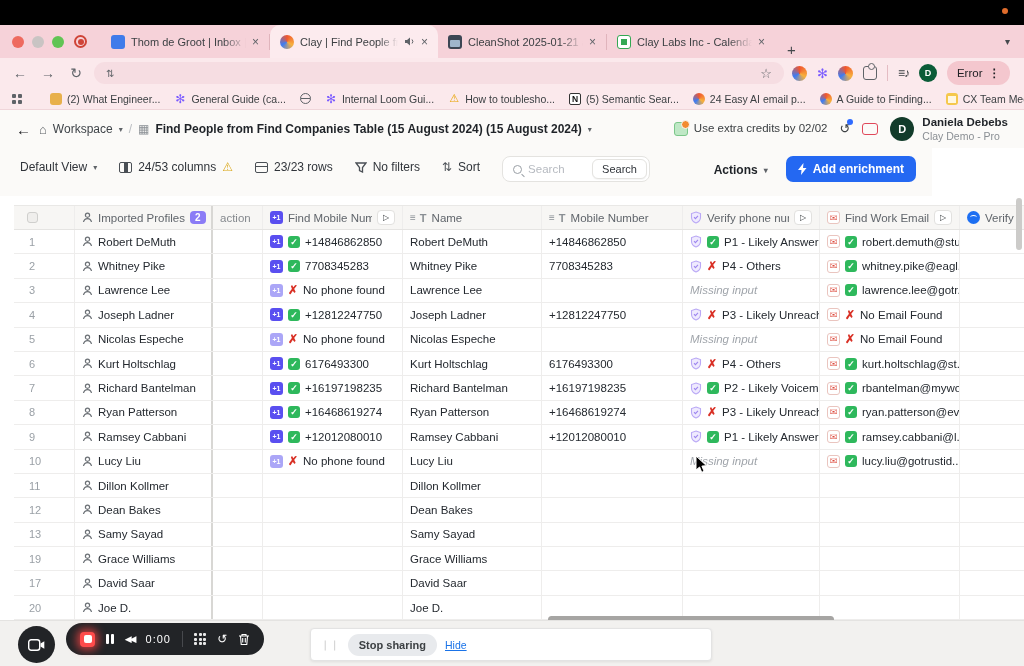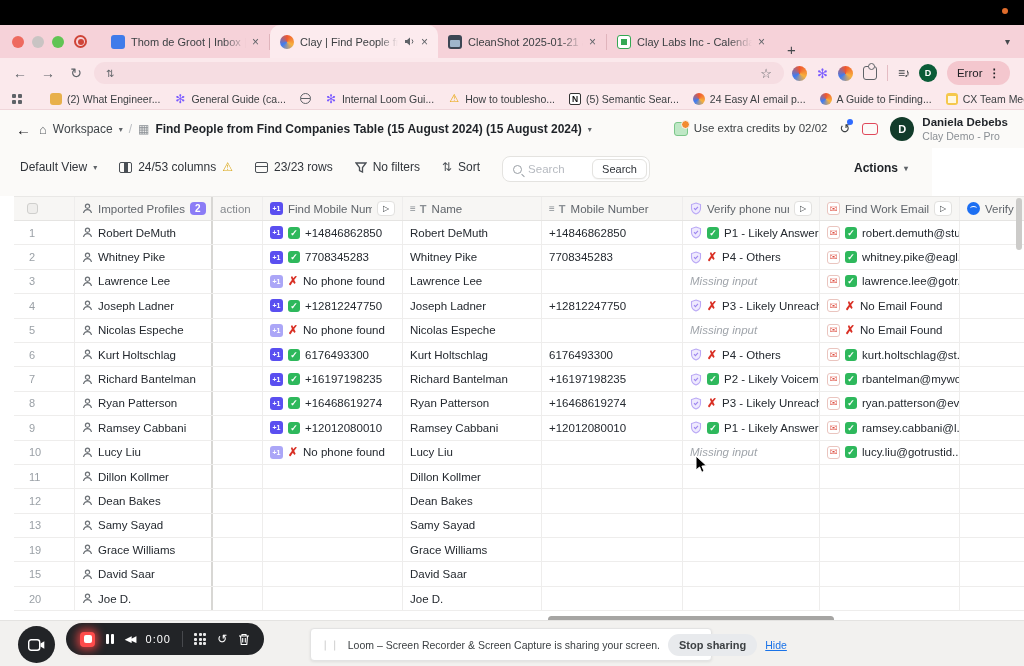--- a/index.html
+++ b/index.html
@@ -104,21 +104,21 @@
   .mag::after{ content:""; position:absolute; width:4px; border-top:1.4px solid #9aa0a6; transform:rotate(45deg); left:7px; top:9px; }
   .searchbox input { border:none; outline:none; background:transparent; font-size:11.5px; width:58px; color:#202124; font-family:"Liberation Sans",sans-serif; }
   .searchbox input::placeholder { color:#b6bac0; }
   .searchbtn { border:1px solid #e4e3e0; background:#fff; border-radius:6px; font-size:11px; color:#30343a; padding:3px 9px; box-shadow:0 1px 1px rgba(0,0,0,.04); }
   .tb-right { margin-left:auto; display:flex; align-items:flex-end; gap:10px; }
   .actionsbtn { display:flex; align-items:center; gap:6px; font-size:12px; font-weight:bold; color:#1f2328; padding:5px 8px; }
   .addenrich { display:flex; align-items:center; gap:6px; background:#2468f2; color:#fff; font-size:12px; font-weight:bold; border:none; border-radius:7px; padding:6px 12px; }
 
   
   .tablewrap { position:absolute; top:196px; left:0; width:1024px; height:424px; background:#fff; }
-  .tgrid { position:absolute; left:14px; top:0; }
+  .tgrid { position:absolute; left:14px; top:9px; }
   .thead { display:flex; height:25px; background:#f7f6f4; border-top:1px solid #e9e8e6; border-bottom:1px solid #e5e4e2; }
   .trow { display:flex; height:24.4px; border-bottom:1px solid #eeedec; background:#fff; }
   .td, .th { flex:none; display:flex; align-items:center; gap:5px; padding:0 7px; overflow:hidden; white-space:nowrap; border-right:1px solid #eeedec; font-size:11.5px; color:#24292f; }
   .th { color:#60656b; font-size:11.5px; }
   .c0{ width:61px; } .c1{ width:138px; border-right:2px solid #d8d7d4; } .c2{ width:50px; }
   .c3{ width:140px; } .c4{ width:139px; } .c5{ width:141px; } .c6{ width:137px; }
   .c7{ width:140px; } .c8{ width:64px; border-right:none; }
   .td.c0 { color:#9aa0a6; font-size:11px; padding-left:15px; }
   .hcheck { width:11px; height:11px; border:1.4px solid #cfcfcd; border-radius:3px; background:#efeeec; margin-left:6px; }
   .person { flex:none; }
@@ -337,20 +337,26 @@
     <div class="searchbox">
       <span class="mag"></span>
       <input placeholder="Search" style="">
       <button class="searchbtn">Search</button>
     </div>
     <div class="tb-right">
       <div class="actionsbtn">
         <span>Actions</span>
         <span class="chevdn">▾</span>
       </div>
+      <button class="addenrich">
+        <svg width="9" height="12" viewBox="0 0 9 12">
+            <path d="M5.5 0L0 7h3.5L3 12l5.5-7H5z" fill="#fff"></path>
+          </svg>
+        <span>Add enrichment</span>
+      </button>
     </div>
   </div>
 
   <div class="tablewrap">
     <div class="tgrid">
       <div class="thead">
         <div class="th c0">
             <span class="hcheck"></span>
           </div>
         <div class="th c1">
@@ -766,21 +772,21 @@
             </div>
             <div class="td c2"></div>
             <div class="td c3"></div>
             <div class="td c4">Grace Williams</div>
             <div class="td c5"></div>
             <div class="td c6"></div>
             <div class="td c7"></div>
             <div class="td c8"></div>
           </div>
           <div class="trow">
-            <div class="td c0">15</div>
+            <div class="td c0">17</div>
             <div class="td c1">
               <svg class="person" width="11" height="11" viewBox="0 0 11 11">
                 <circle cx="5.5" cy="3.2" r="2.1" fill="none" stroke="#6b7075" stroke-width="1.2"></circle>
                 <path d="M1.5 10c.5-2.4 2.1-3.4 4-3.4s3.5 1 4 3.4" fill="none" stroke="#6b7075" stroke-width="1.2"></path>
               </svg>
               <span class="pname">David Saar</span>
             </div>
             <div class="td c2"></div>
             <div class="td c3"></div>
             <div class="td c4">David Saar</div>
@@ -845,21 +851,20 @@
         <i></i>
       </span>
     <span class="cico">↺</span>
     <svg width="12" height="13" viewBox="0 0 12 13">
         <path d="M1 3h10M4 3V1.5h4V3M2.5 3l.7 8.5h5.6l.7-8.5M4.7 5v4.5M7.3 5v4.5" fill="none" stroke="#fff" stroke-width="1.1"></path>
       </svg>
   </div>
 
   <div class="loomtoast">
     <span class="draggrip">❘❘</span>
-    <span class="loommsg">Loom – Screen Recorder &amp; Screen Capture is sharing your screen.</span>
     <button class="stoppill">Stop sharing</button>
     <span class="hidelink">Hide</span>
   </div>
 
   <svg class="cursor" viewBox="0 0 13 19">
       <path d="M1 1l0 14 3.6-3 2.1 5.3 2.4-1-2.2-5.2 4.6-.4z" fill="#000" stroke="#fff" stroke-width="1"></path>
     </svg>
 
 </div>
 

